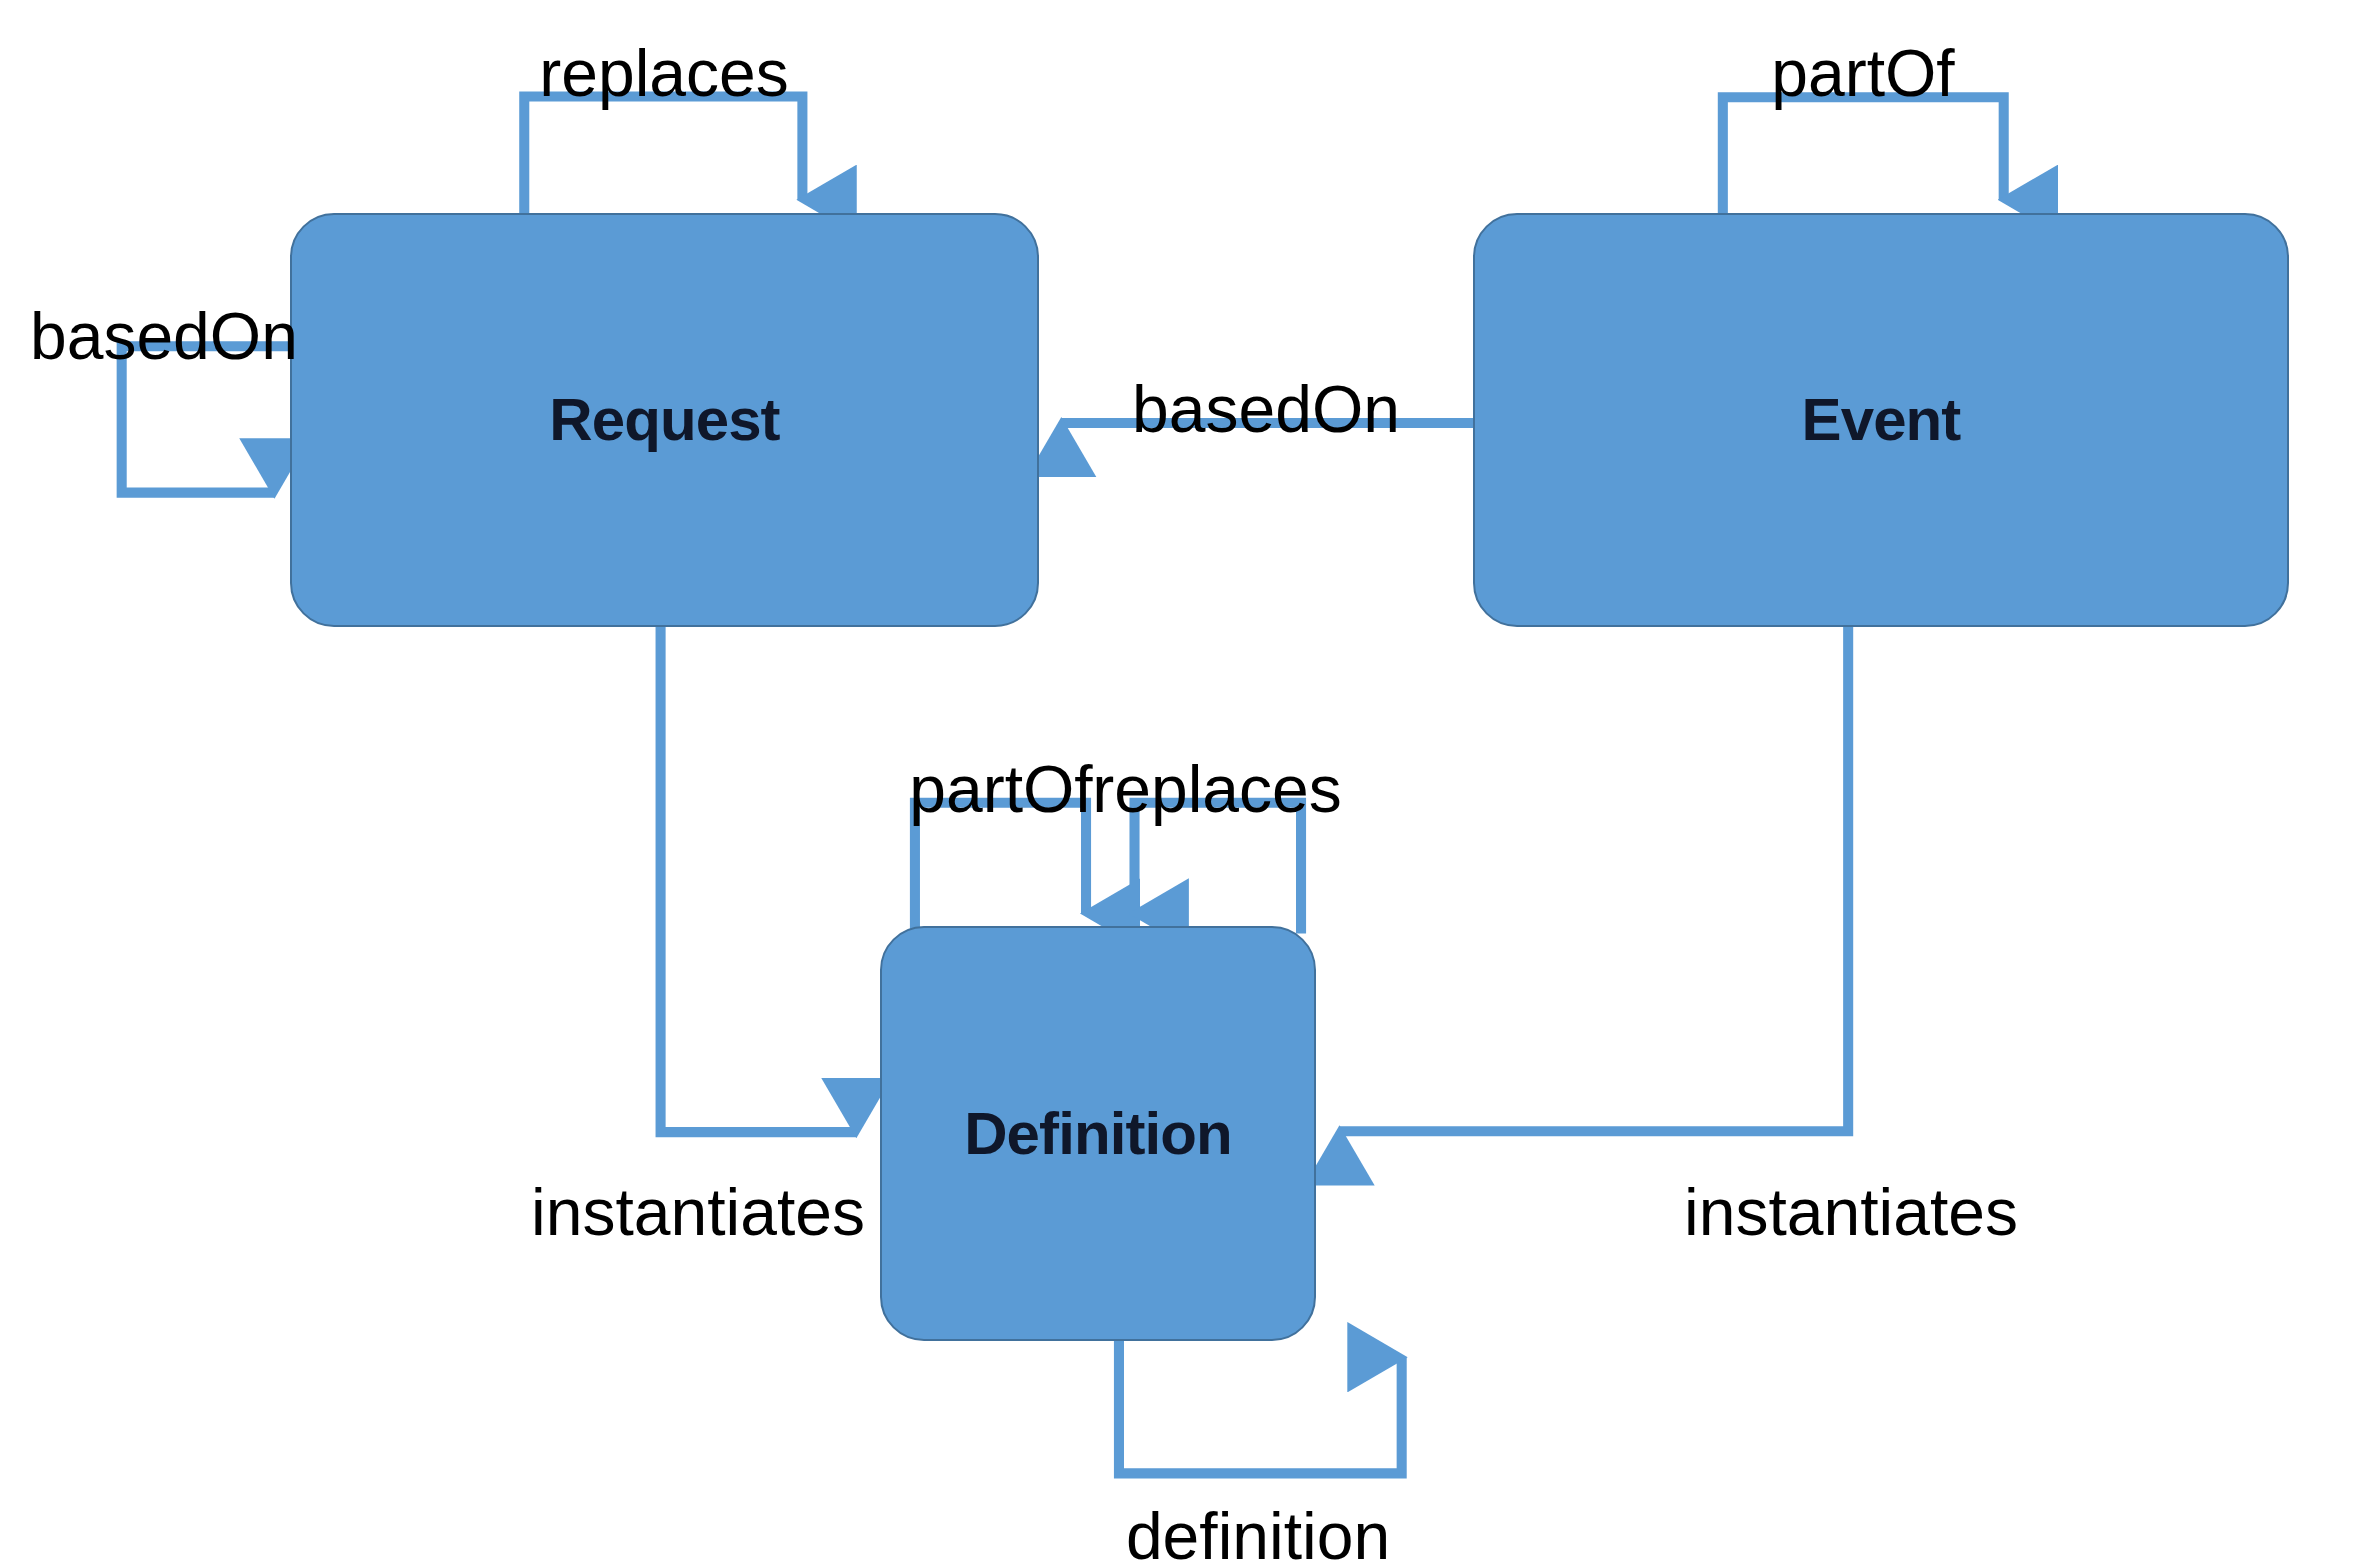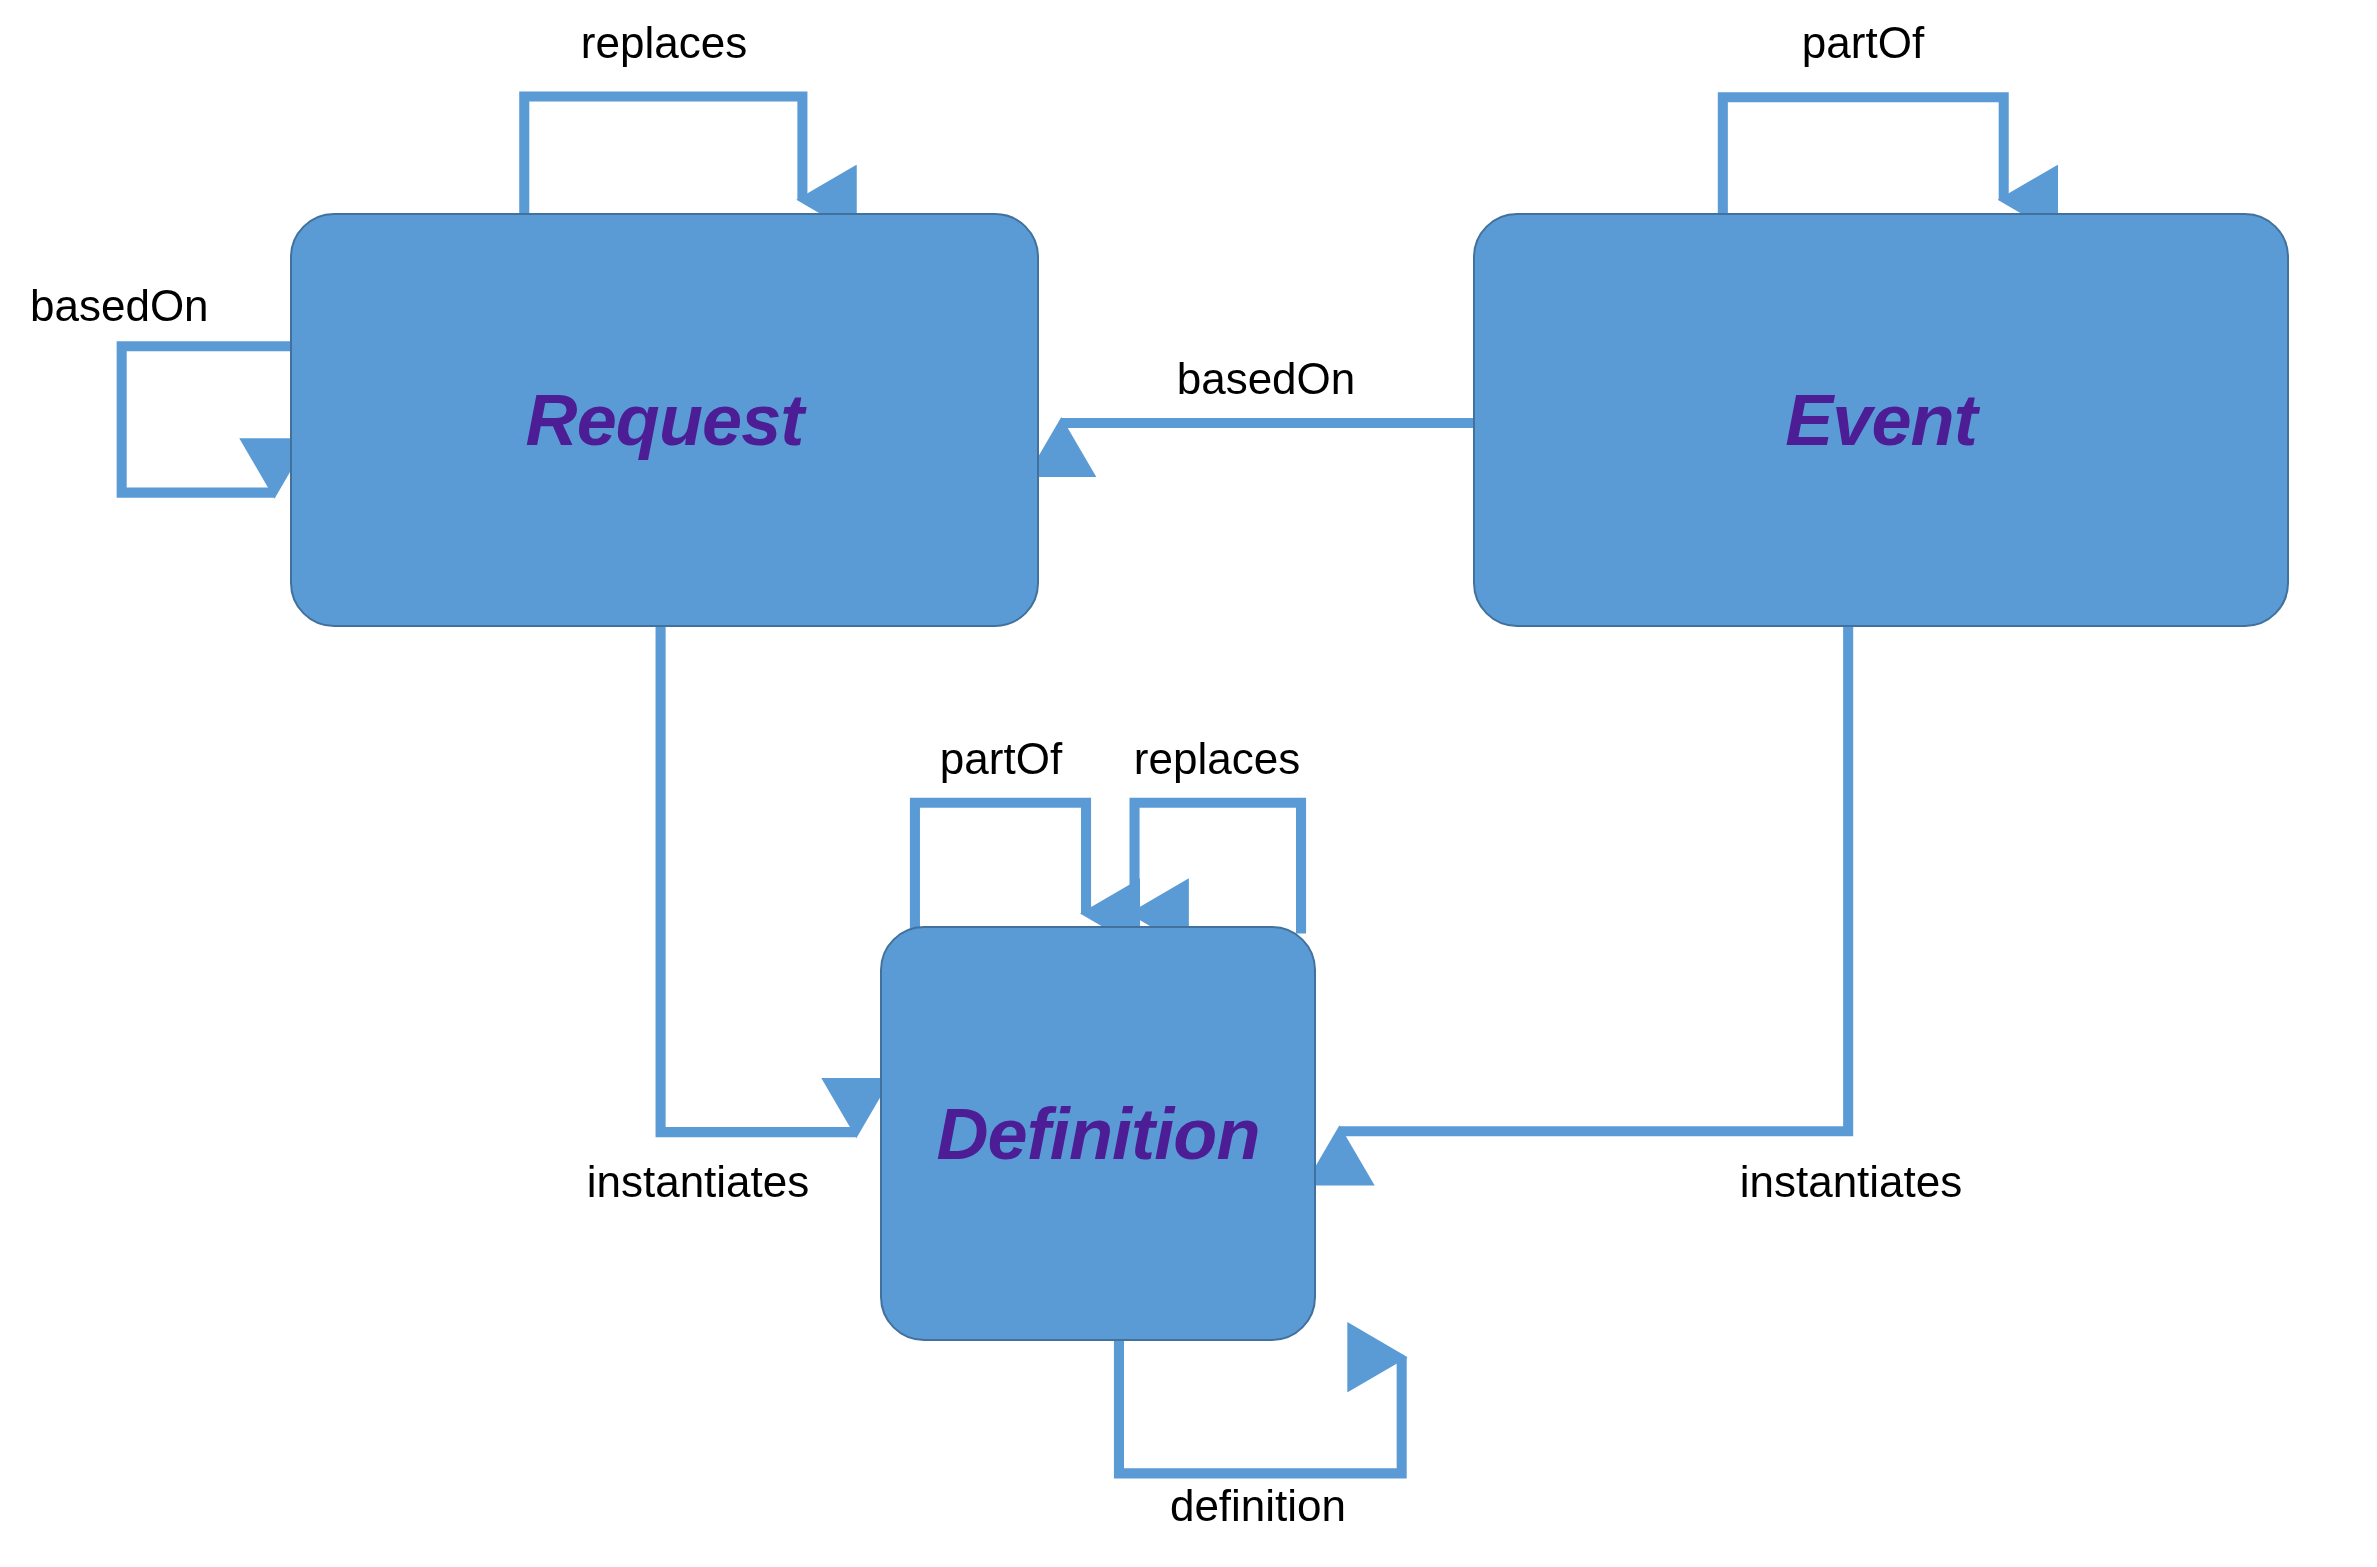--- a/index.html
+++ b/index.html
@@ -30,40 +30,40 @@
     box-sizing: border-box;
     background: #5B9BD5;
     border: 2.7px solid #41719C;
     border-radius: 44px;
     display: flex;
     align-items: center;
     justify-content: center;
     box-shadow: inset 0 0 0 0 rgba(0,0,0,0);
   }
   .node-label {
-    color: #4c1d95;
+    color: #0f172a;
     font-weight: bold;
-    font-size: 72px;
+    font-size: 60px;
     letter-spacing: -0.9px;
     line-height: 1;
     white-space: nowrap;
     user-select: none;
-    font-style: italic;
   }
   #node-request  { left: 290px;  top: 213px;  width: 749px;  height: 414px; }
   #node-event    { left: 1473px; top: 213px;  width: 816px;  height: 414px; }
   #node-definition { left: 880px; top: 926px; width: 436px; height: 415px; }
 
   .edge-label {
     position: absolute;
     color: #000000;
-    font-size: 44px;
+    font-size: 66px;
     line-height: 1;
     white-space: nowrap;
     user-select: none;
+    margin-top: 19px;
   }
   .edge-label.center { transform: translateX(-50%); }
 </style>
 </head>
 <body>
 
 <div id="diagram-root">
 
   <svg id="edge-layer" viewBox="0 0 2598 1713" width="2377" height="1568" xmlns="http://www.w3.org/2000/svg">
     <defs>

